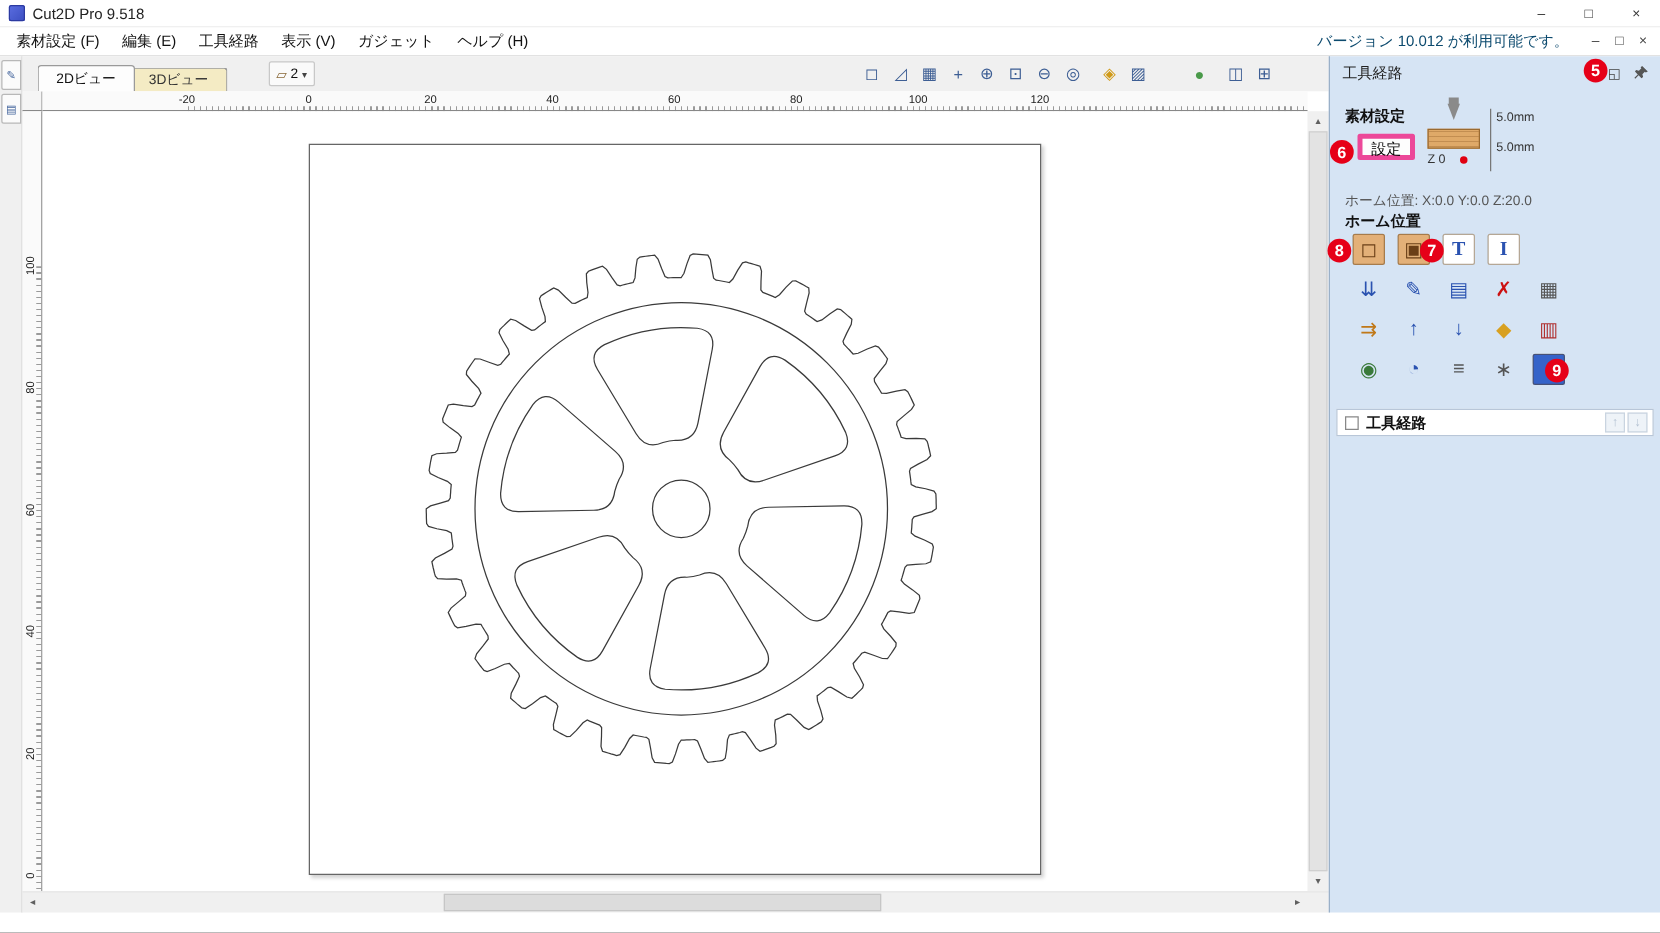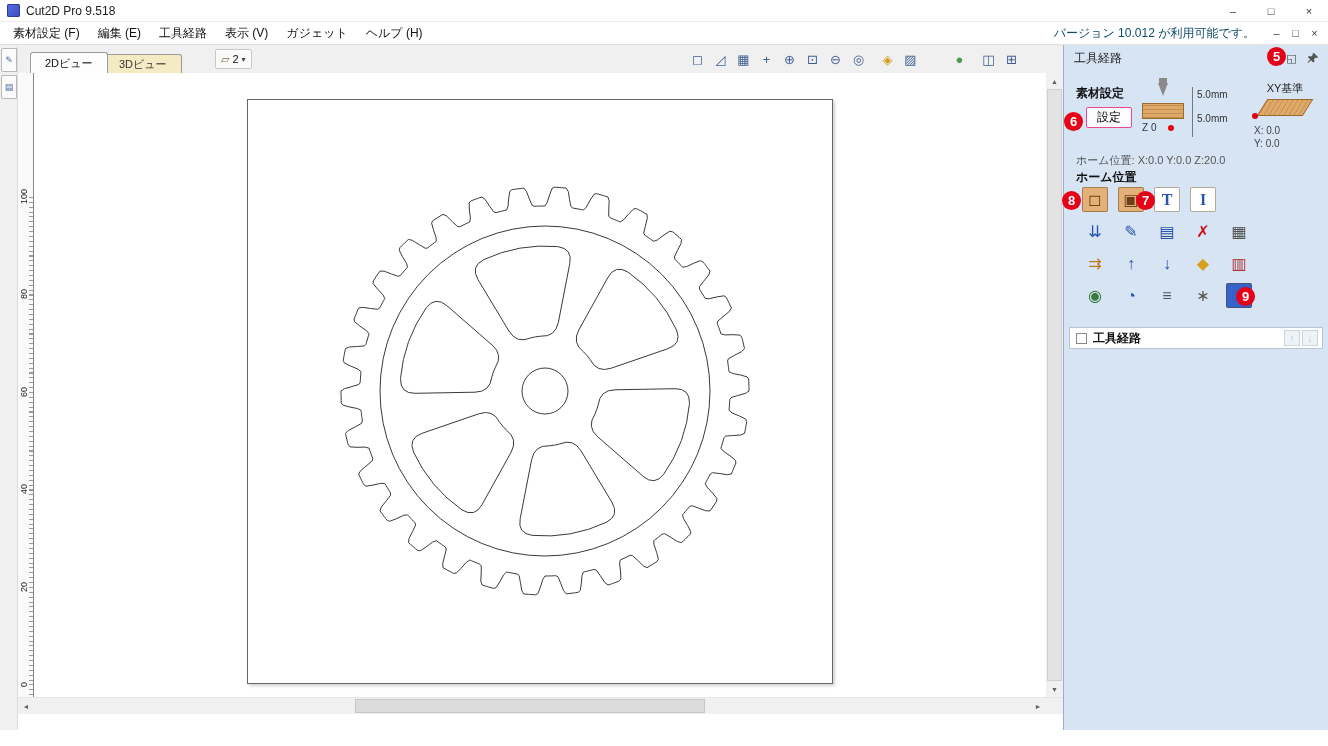--- a/index.html
+++ b/index.html
@@ -69,21 +69,21 @@
   .hthumb { position:absolute; left:337px; top:1px; height:14px; width:350px; background:#dcdcdc; border:1px solid #c6c6c6; }
 
   
   .panel { position:absolute; left:1063px; top:45px; width:265px; height:685px; background:#d6e4f4; border-left:1px solid #9ab0c8; overflow:hidden; }
   .panel-header { height:26px; display:flex; align-items:center; padding:0 8px 0 10px; }
   .panel-title { font-size:12px; color:#222; }
   .ph-icons { margin-left:auto; display:flex; gap:6px; align-items:center; }
   .ph-icon { width:15px; height:15px; display:flex; align-items:center; justify-content:center; font-size:11px; color:#444; }
 
   .mat-heading { position:absolute; left:12px; top:40px; font-weight:bold; font-size:12px; }
-  .setup-btn { position:absolute; left:22px; top:62px; width:46px; height:21px; background:#fdfdfd; border:1px solid #ec4899; border-radius:2px; font-size:12px; font-family:inherit; }
+  .setup-btn { position:absolute; left:22px; top:62px; width:46px; height:21px; background:#fdfdfd; border:4px solid #ec4899; border-radius:2px; font-size:12px; font-family:inherit; }
 
   .zdiagram { position:absolute; left:76px; top:34px; width:102px; height:74px; }
   .tool-glyph { position:absolute; left:18px; top:4px; width:0; height:0; border-left:5px solid transparent; border-right:5px solid transparent; border-top:13px solid #8a8a8a; }
   .tool-glyph:before { content:""; position:absolute; left:-4px; top:-18px; width:8px; height:6px; background:#8a8a8a; }
   .wood-block { position:absolute; left:2px; top:24px; width:42px; height:16px; background:#dfa968; border:1px solid #9a6a30;
                 background-image:repeating-linear-gradient(0deg,rgba(120,70,20,.28) 0 1px,transparent 1px 4px); }
   .dimline { position:absolute; left:52px; top:8px; height:50px; border-left:1px solid #777; }
   .dim { position:absolute; font-size:10px; color:#333; }
   .dim.top { left:57px; top:10px; } .dim.bot { left:57px; top:34px; }
   .zlabel { position:absolute; left:2px; top:43px; font-size:10px; color:#333; }
@@ -186,20 +186,33 @@
           <span class="tbicon" style="color: rgb(61, 94, 148);">⊖</span>
           <span class="tbicon" style="color: rgb(61, 94, 148);">◎</span>
           <span class="tbicon" style="color: rgb(208, 154, 24); margin-left: 6px;">◈</span>
           <span class="tbicon" style="color: rgb(61, 94, 148);">▨</span>
           <span class="tbicon" style="color: rgb(74, 154, 74); margin-left: 26px;">●</span>
           <span class="tbicon" style="color: rgb(61, 94, 148); margin-left: 6px;">◫</span>
           <span class="tbicon" style="color: rgb(61, 94, 148);">⊞</span>
         </div>
     </div>
 
+    <div class="ruler-row">
+      <div class="ruler-corner"></div>
+      <div class="hruler" id="hruler">
+          <span class="hlabel" style="left: 115.5px;">-20</span>
+          <span class="hlabel" style="left: 213px;">0</span>
+          <span class="hlabel" style="left: 310.5px;">20</span>
+          <span class="hlabel" style="left: 408px;">40</span>
+          <span class="hlabel" style="left: 505.5px;">60</span>
+          <span class="hlabel" style="left: 603px;">80</span>
+          <span class="hlabel" style="left: 700.5px;">100</span>
+          <span class="hlabel" style="left: 798px;">120</span>
+        </div>
+    </div>
 
     <div class="canvas-row">
       <div class="vruler" id="vruler">
           <span class="vlabel" style="top: 123.5px;">100</span>
           <span class="vlabel" style="top: 221px;">80</span>
           <span class="vlabel" style="top: 318.5px;">60</span>
           <span class="vlabel" style="top: 416px;">40</span>
           <span class="vlabel" style="top: 513.5px;">20</span>
           <span class="vlabel" style="top: 611px;">0</span>
         </div>
@@ -250,27 +263,20 @@
     <div class="zdiagram">
       <div class="tool-glyph"></div>
       <div class="wood-block"></div>
       <div class="dimline"></div>
       <span class="dim top">5.0mm</span>
       <span class="dim bot">5.0mm</span>
       <span class="zlabel">Z 0</span>
       <span class="zdot"></span>
     </div>
 
-    <div class="xydatum">
-      <div class="xy-head">XY基準</div>
-      <div class="xy-board"></div>
-      <span class="xydot"></span>
-      <div class="xy-val x">X: 0.0</div>
-      <div class="xy-val y">Y: 0.0</div>
-    </div>
 
     <div class="home-pos">ホーム位置:  X:0.0 Y:0.0 Z:20.0</div>
     <div class="ops-heading">ホーム位置</div>
     <div id="ops-grid">
         <div class="ops-row">
           <span class="op-icon" style="color: rgb(107, 63, 23); background: rgb(227, 176, 120); border: 1px solid rgba(90, 60, 20, 0.45);">◻</span>
           <span class="op-icon" style="color: rgb(107, 63, 23); background: rgb(227, 176, 120); border: 1px solid rgba(90, 60, 20, 0.45);">▣</span>
           <span class="op-icon" style="color: rgb(42, 82, 176); background: rgb(255, 255, 255); border: 1px solid rgba(90, 60, 20, 0.45); font-weight: bold; font-family: &quot;Liberation Serif&quot;, &quot;DejaVu Serif&quot;, serif;">T</span>
           <span class="op-icon" style="color: rgb(42, 82, 176); background: rgb(255, 255, 255); border: 1px solid rgba(90, 60, 20, 0.45); font-weight: bold; font-family: &quot;Liberation Serif&quot;, &quot;DejaVu Serif&quot;, serif;">I</span>
         </div>

